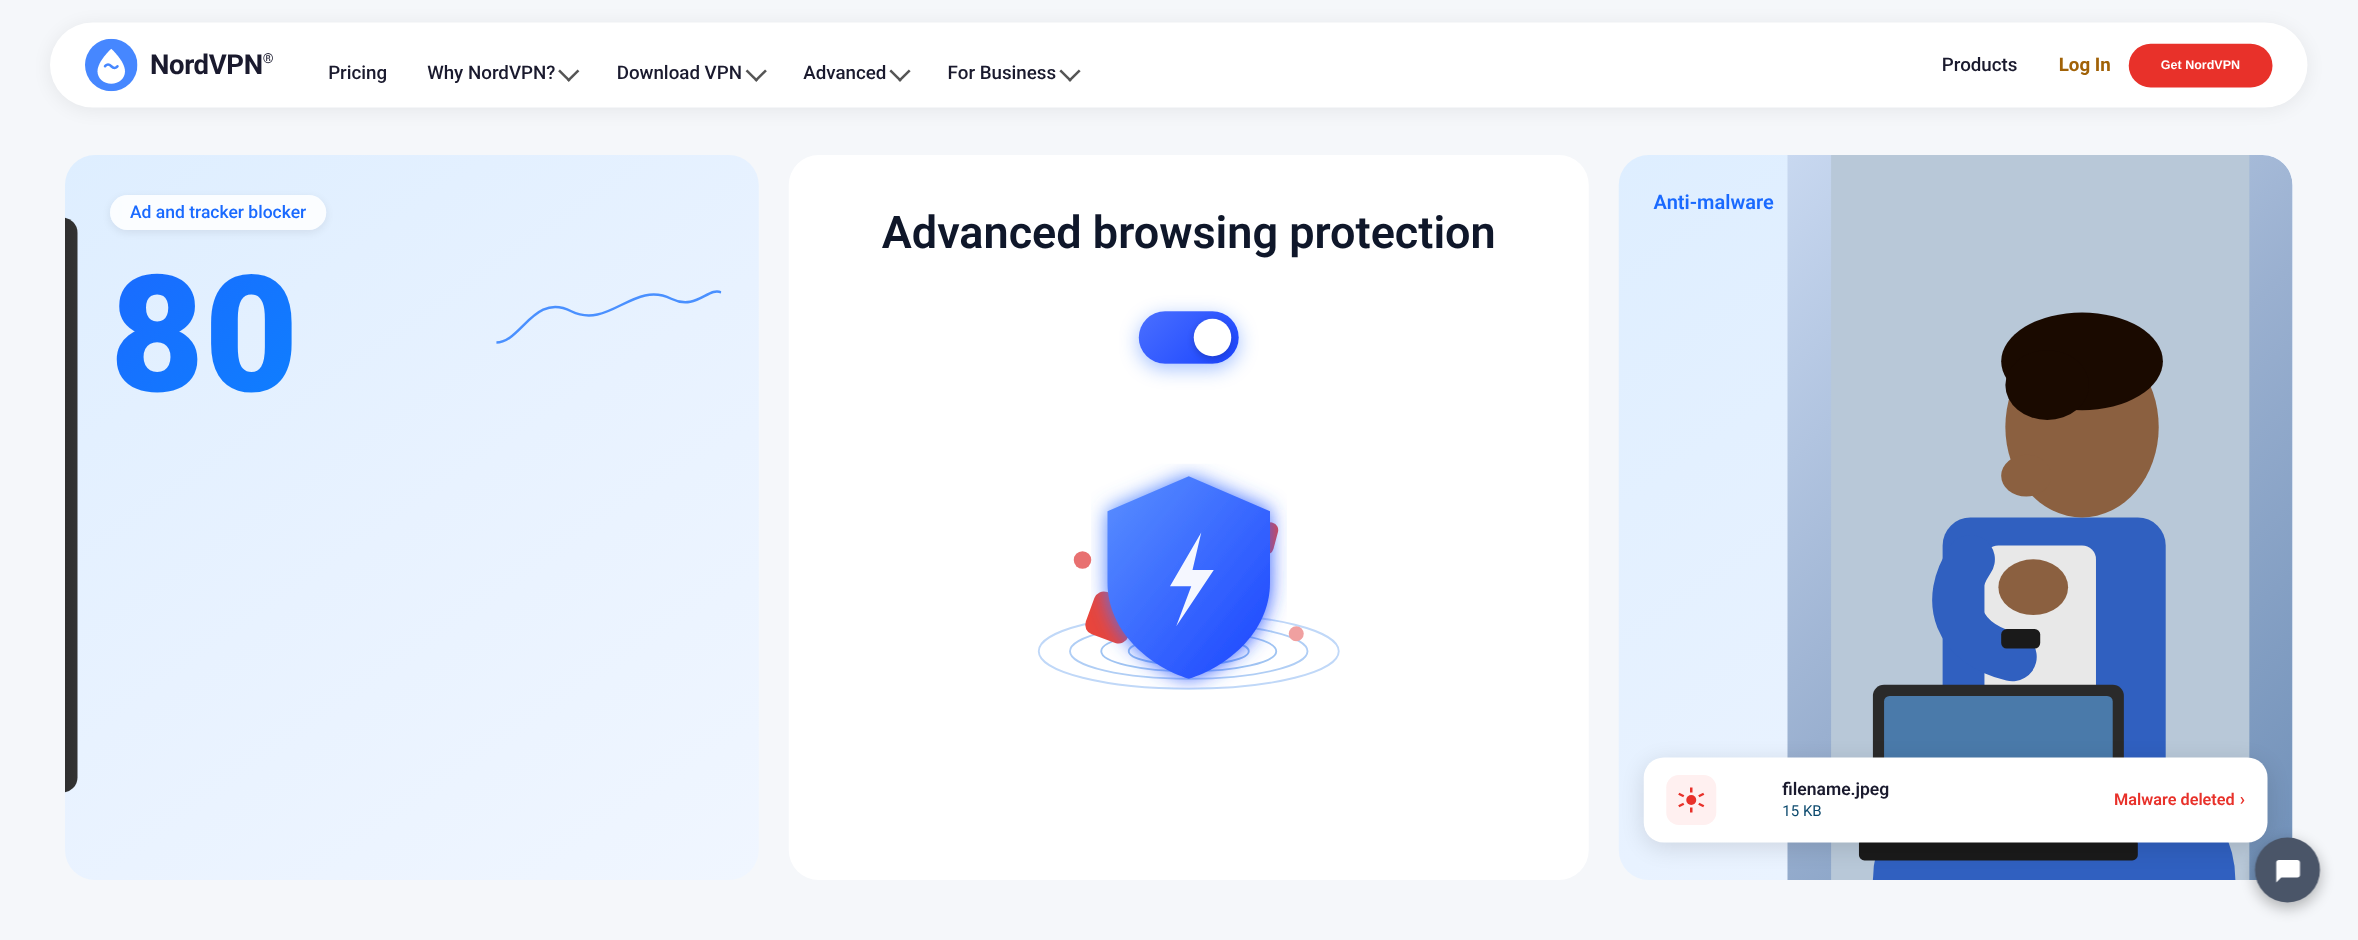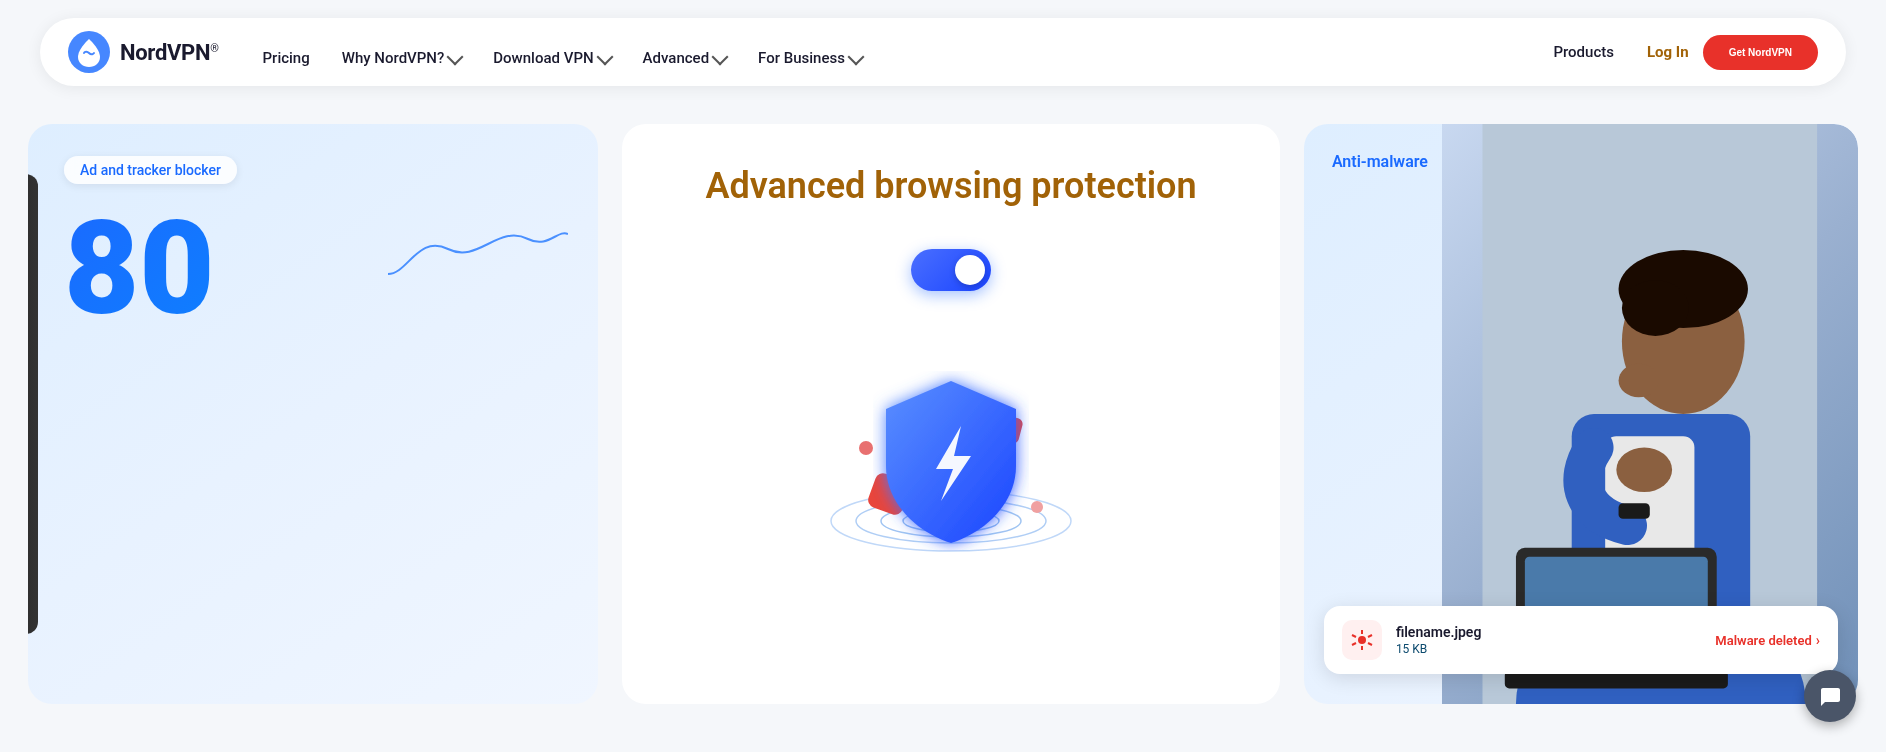--- a/index.html
+++ b/index.html
@@ -102,21 +102,21 @@
       font-weight: 700;
       padding: 12px 26px;
       border-radius: 50px;
       cursor: pointer;
       border: none;
       white-space: nowrap;
     }
 
     
     .main-content {
-      padding: 20px 28px 40px;
+      padding: 20px 52px 40px;
       display: flex;
       gap: 24px;
       align-items: stretch;
       justify-content: center;
     }
 
     
     .card {
       border-radius: 24px;
       overflow: hidden;
@@ -177,21 +177,21 @@
       display: flex;
       flex-direction: column;
       align-items: center;
       justify-content: flex-start;
       padding: 40px 30px 30px;
       position: relative;
     }
     .card-center-title {
       font-size: 36px;
       font-weight: 600;
-      color: #a16207;
+      color: #0f172a;
       text-align: center;
       line-height: 1.25;
       margin-bottom: 40px;
     }
     .toggle-container {
       display: flex;
       align-items: center;
       justify-content: center;
       margin-bottom: 30px;
     }
@@ -290,21 +290,21 @@
       width: 40px;
       height: 40px;
       background: #fff0f0;
       border-radius: 10px;
       display: flex;
       align-items: center;
       justify-content: center;
       font-size: 20px;
       flex-shrink: 0;
     }
-    .malware-info { flex: 1; }
+    .malware-info { flex: 1; margin-left: 39px; }
     .malware-filename {
       font-size: 14px;
       font-weight: 600;
       color: #1a1a2e;
     }
     .malware-size {
       font-size: 12px;
       color: #0c4a6e;
       margin-top: 2px;
     }

